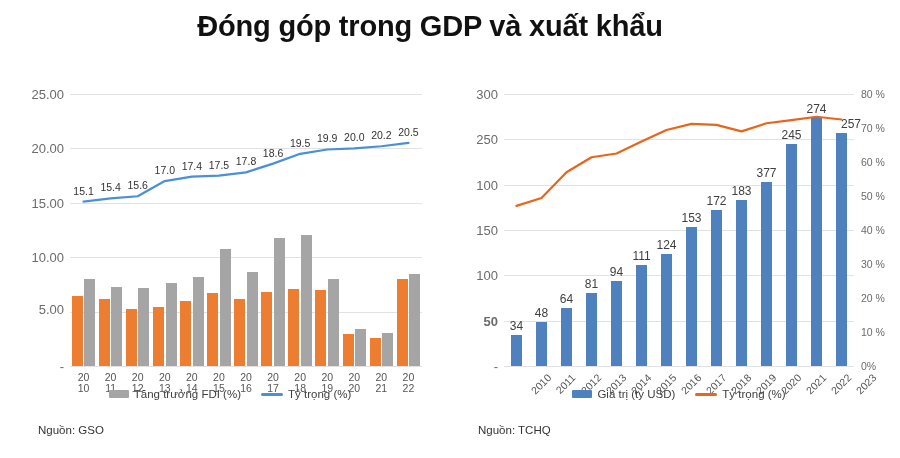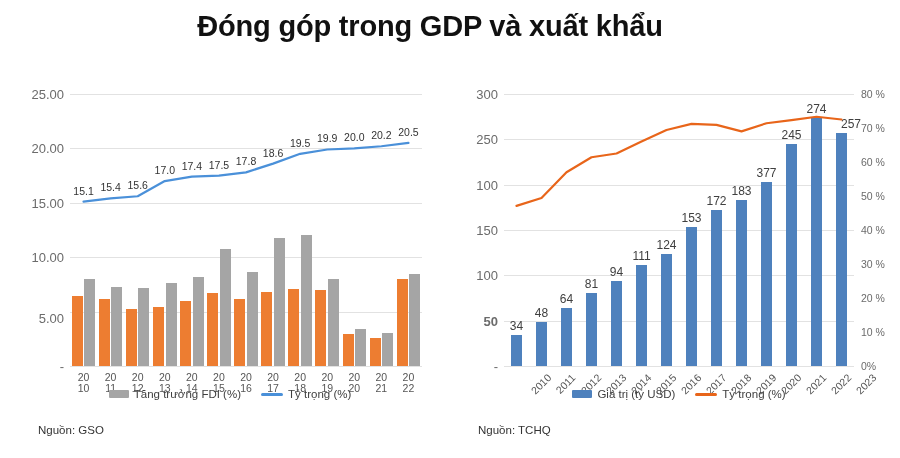--- a/index.html
+++ b/index.html
@@ -76,21 +76,21 @@
 </head>
 <body>
 
 <div id="main-title">Đóng góp trong GDP và xuất khẩu</div>
 
 <div class="panel" id="panel-left">
   <div class="plot" id="plot-left">
       <div class="gridline" style="top: 272px;"></div>
       <div class="ytick" style="top: 272px;">-</div>
       <div class="gridline" style="top: 217.6px;"></div>
-      <div class="ytick" style="top: 224px;">5.00</div>
+      <div class="ytick" style="top: 215px;">5.00</div>
       <div class="gridline" style="top: 163.2px;"></div>
       <div class="ytick" style="top: 163.2px;">10.00</div>
       <div class="gridline" style="top: 108.8px;"></div>
       <div class="ytick" style="top: 108.8px;">15.00</div>
       <div class="gridline" style="top: 54.4px;"></div>
       <div class="ytick" style="top: 54.4px;">20.00</div>
       <div class="gridline" style="top: 0px;"></div>
       <div class="ytick" style="top: 0px;">25.00</div>
       <div class="bar" style="background: rgb(237, 125, 49); width: 11px; height: 69.632px; left: 1.78846px;"></div>
       <div class="bar" style="background: rgb(165, 165, 165); width: 11px; height: 87.04px; left: 14.2885px;"></div>

